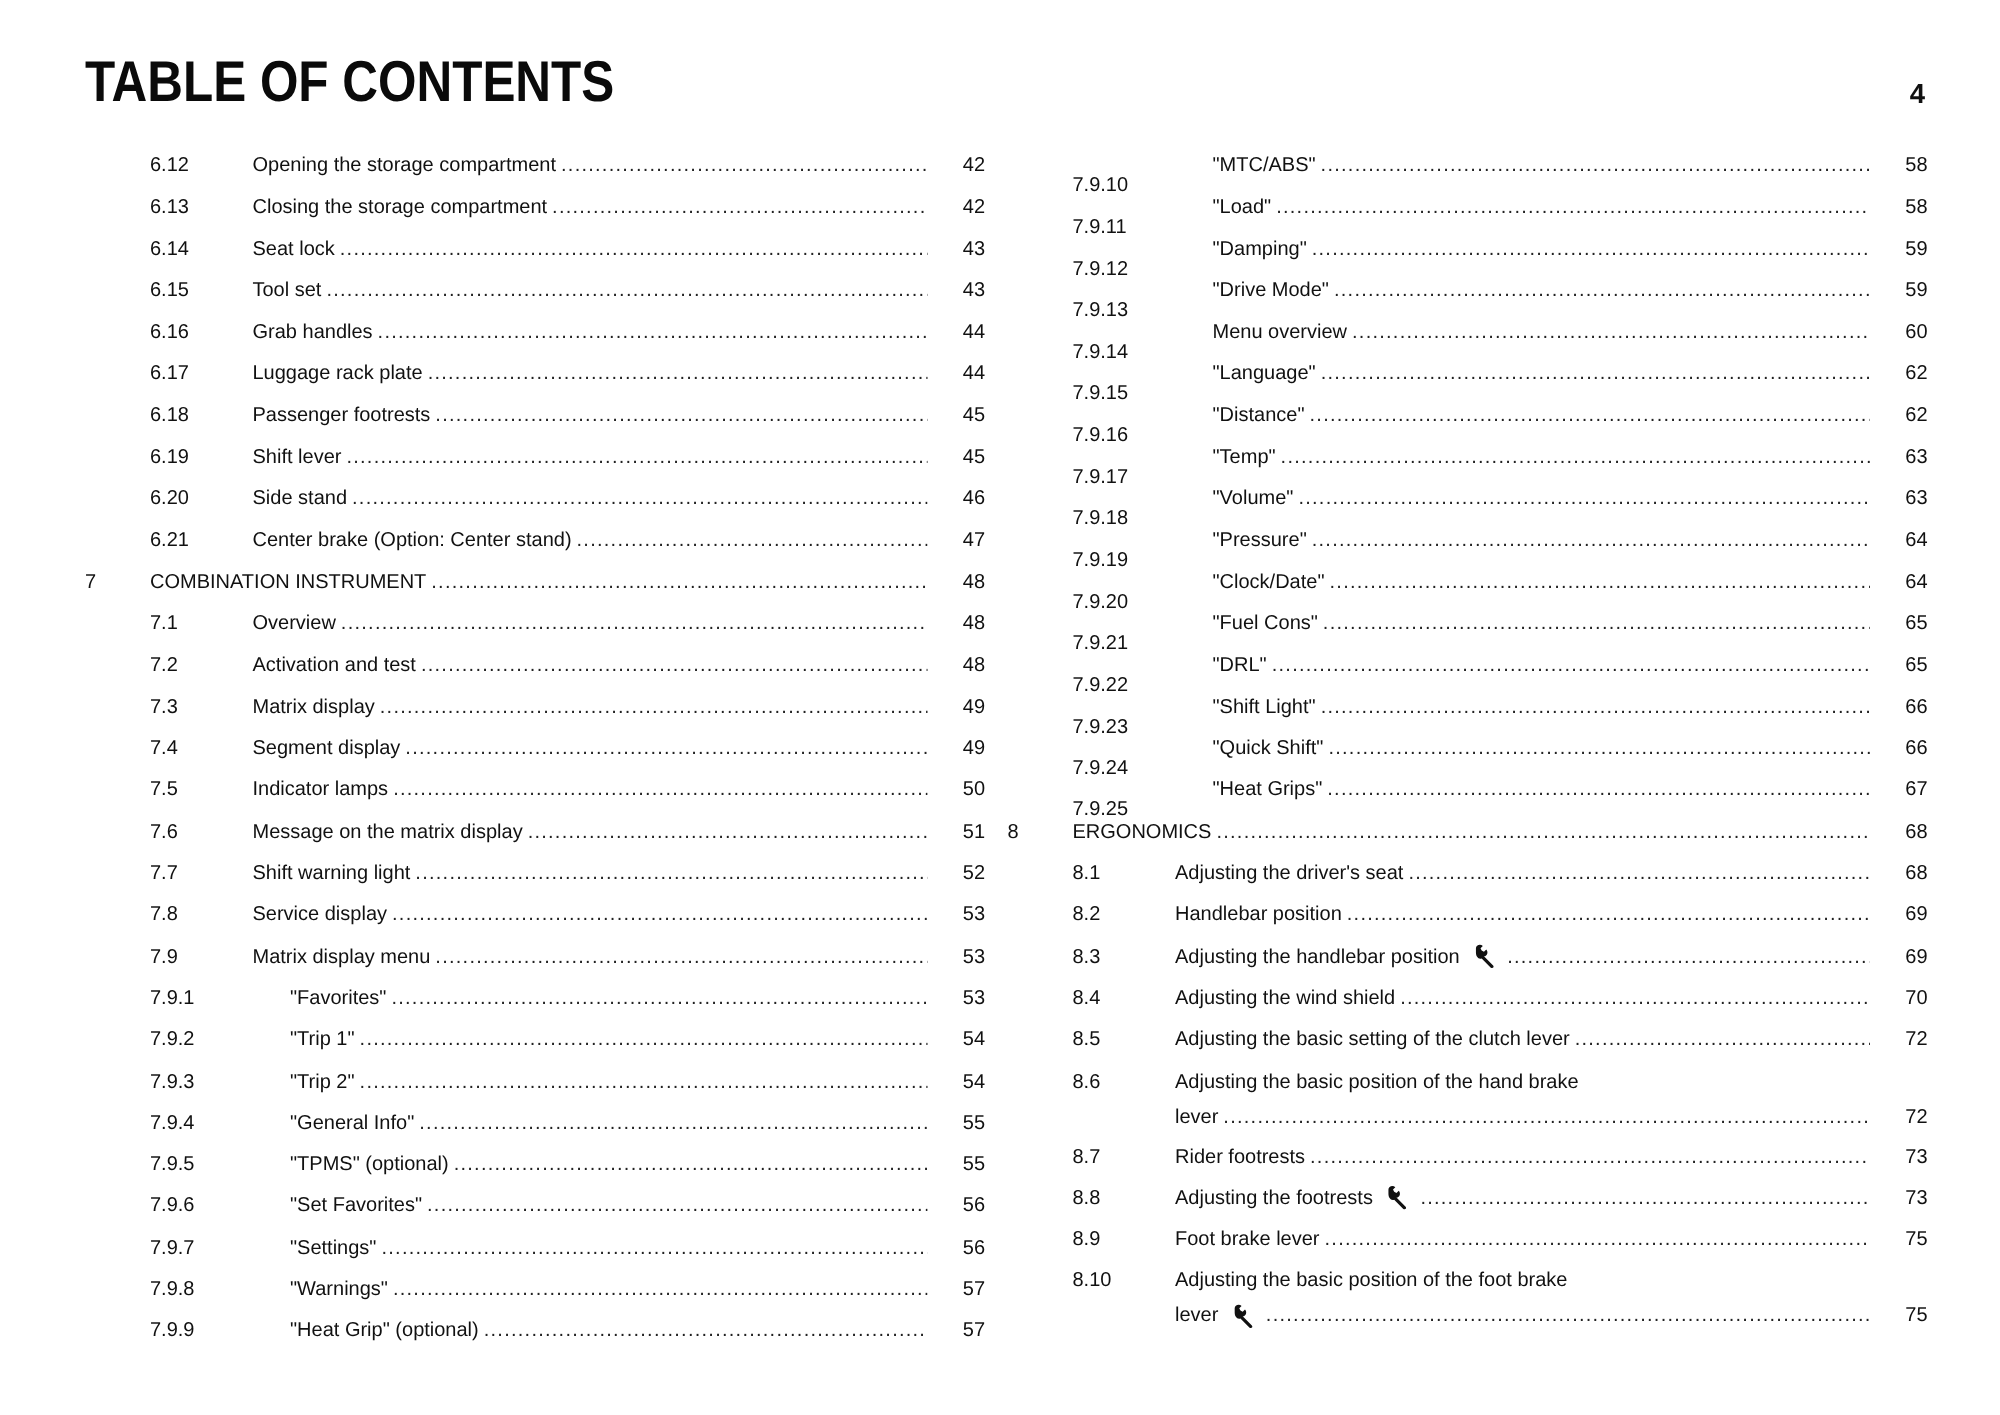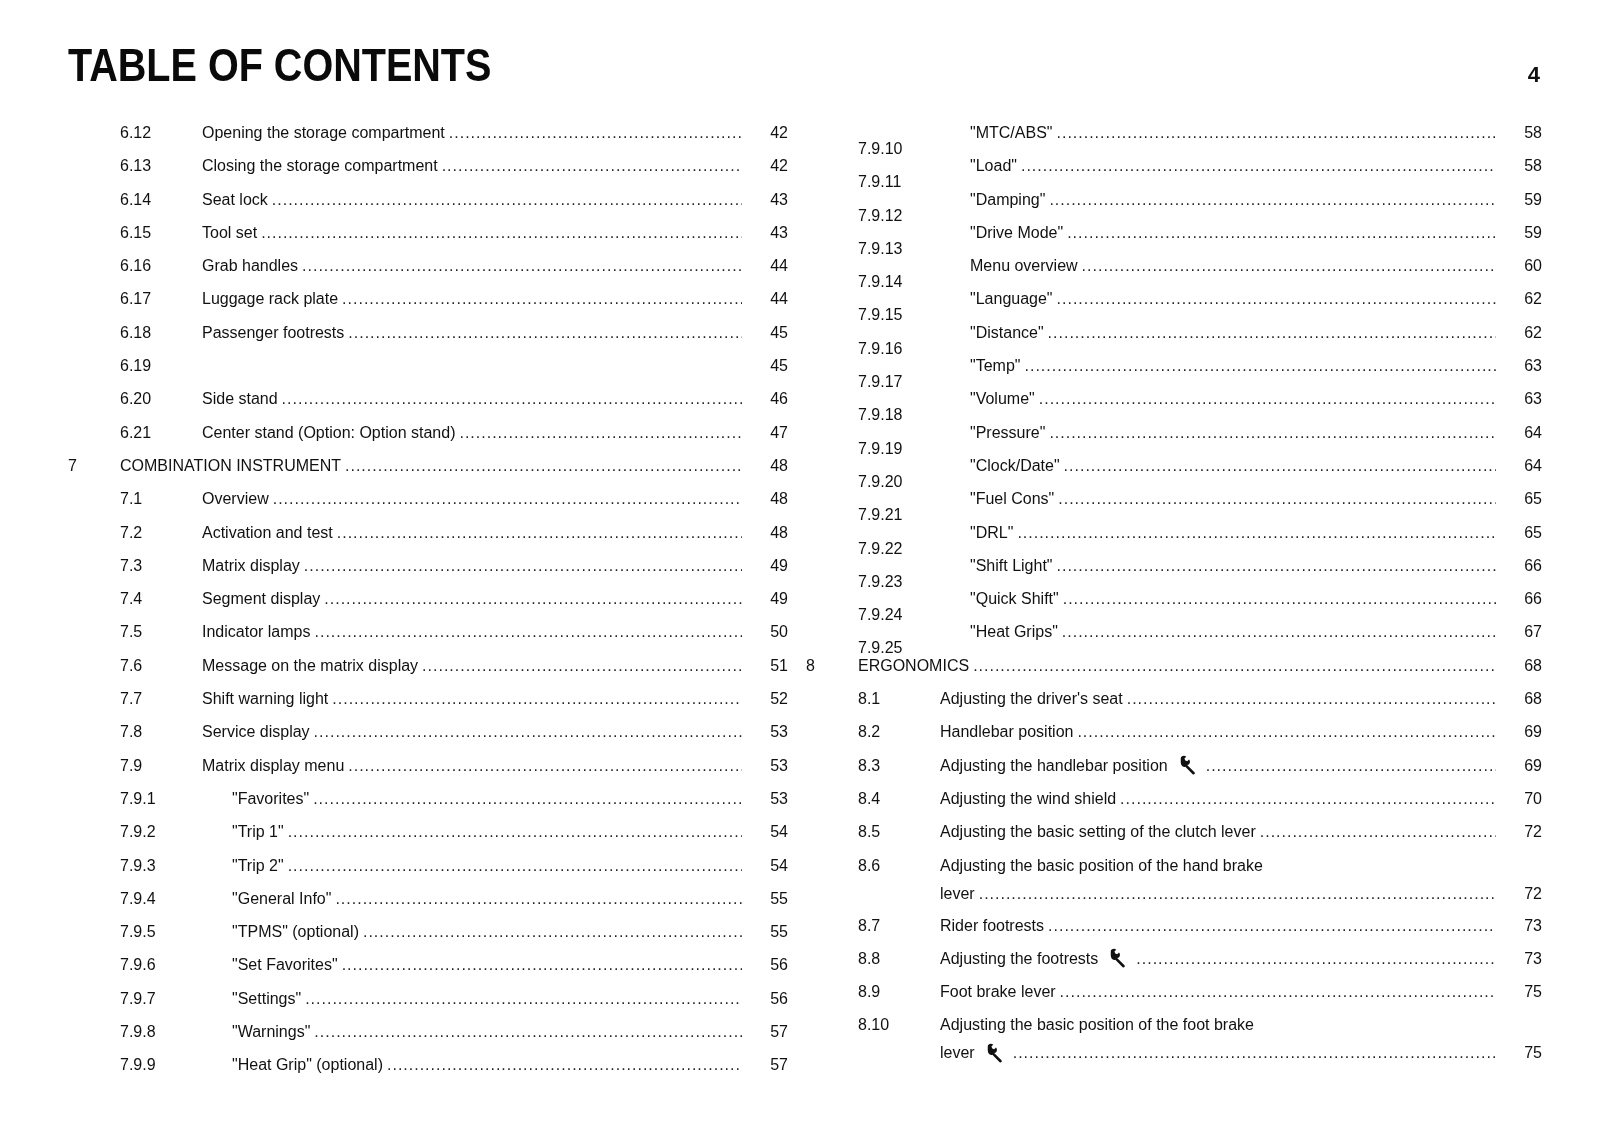--- a/index.html
+++ b/index.html
@@ -90,34 +90,38 @@
     <div class="row lvl1">
       <span class="num">6.18</span>
       <span class="lbl">
         <span class="txt">Passenger footrests</span>
         <span class="dots"></span>
       </span>
       <span class="pg">45</span>
     </div>
     <div class="row lvl1">
       <span class="num">6.19</span>
+      <span class="lbl">
+        <span class="txt">Shift lever</span>
+        <span class="dots"></span>
+      </span>
       <span class="pg">45</span>
     </div>
     <div class="row lvl1">
       <span class="num">6.20</span>
       <span class="lbl">
         <span class="txt">Side stand</span>
         <span class="dots"></span>
       </span>
       <span class="pg">46</span>
     </div>
     <div class="row lvl1">
       <span class="num">6.21</span>
       <span class="lbl">
-        <span class="txt">Center stand (Option: Option stand)</span>
+        <span class="txt">Center brake (Option: Center stand)</span>
         <span class="dots"></span>
       </span>
       <span class="pg">47</span>
     </div>
     <div class="row lvl0">
       <span class="num">7</span>
       <span class="lbl">
         <span class="txt">COMBINATION INSTRUMENT</span>
         <span class="dots"></span>
       </span>

